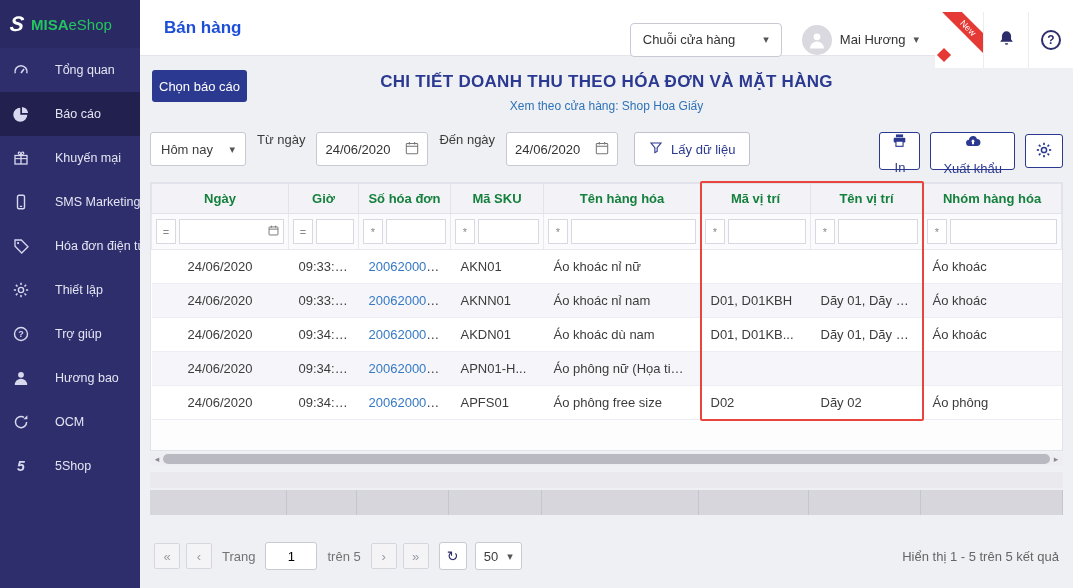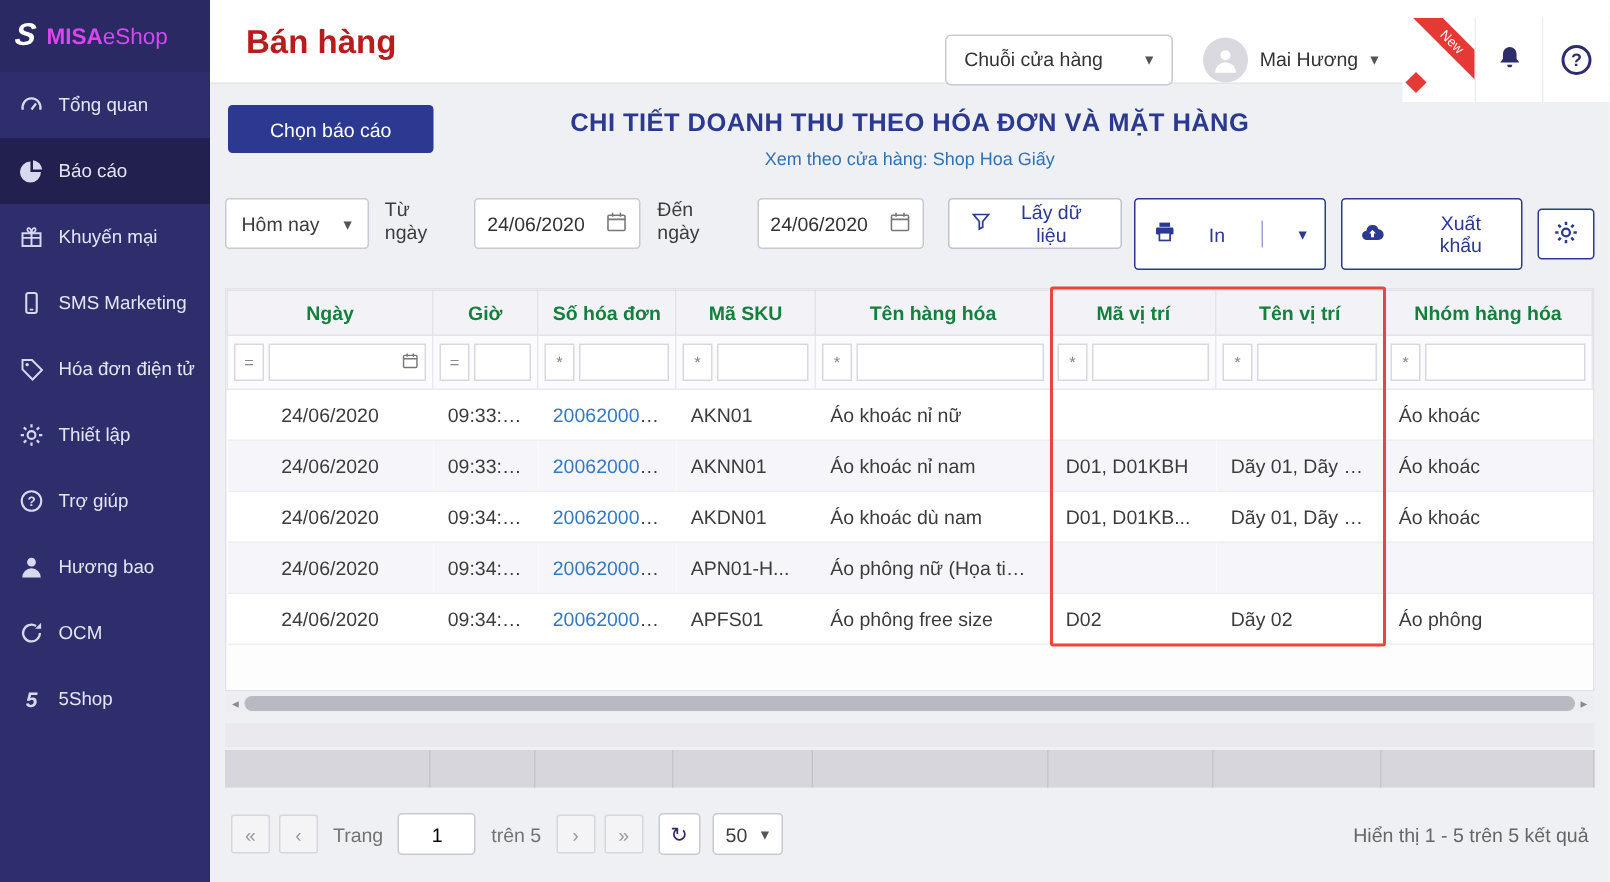--- a/index.html
+++ b/index.html
@@ -7,61 +7,61 @@
   body {
     font-family: "Liberation Sans", "DejaVu Sans", sans-serif;
     font-size: 13px; color:#3c3c3c; background:#fff;
   }
   .app { display:flex; width:1073px; height:588px; }
 
   
   .sidebar { width:140px; flex-shrink:0; background:#2f2e6d; color:#e9eaf6; display:flex; flex-direction:column; }
   .logo { height:48px; display:flex; align-items:center; gap:7px; padding:0 10px; background:#2a2963; flex-shrink:0; }
   .logo-mark { font-size:21px; font-weight:bold; font-style:italic; color:#fff; transform:skewX(-6deg); }
-  .logo-text { font-size:15px; color:#d946ef; white-space:nowrap;text-align:right; }
+  .logo-text { font-size:15px; color:#22c55e; white-space:nowrap;text-align:right; }
   .logo-text b { font-weight:bold; }
-  .nav-item { height:44px; display:flex; align-items:center; gap:10px; padding:0 13px; cursor:pointer; font-size:12.5px; color:#e4e5f3; white-space:nowrap; }
+  .nav-item { height:44px; display:flex; align-items:center; gap:26px; padding:0 13px; cursor:pointer; font-size:12.5px; color:#e4e5f3; white-space:nowrap; }
   .nav-item.active { background:#21204f; }
   .nav-icon { width:16px; height:16px; flex-shrink:0; display:flex; align-items:center; justify-content:center; color:#d8d9ee; }
   .nav-icon svg { display:block; }
   .glyph5 { font-weight:bold; font-size:14px; font-style:italic; }
 
   
   .main { flex:1; min-width:0; display:flex; flex-direction:column; background:#eef0f4; }
 
   
   .topbar { height:56px; background:#fff; border-bottom:1px solid #e4e4ea; display:flex; align-items:center; padding-left:24px; flex-shrink:0; }
-  .page-title { font-size:22px; font-weight:bold; color:#b91c1c; }
+  .page-title { font-size:17px; font-weight:bold; color:#1d4ed8; }
   .topbar-right { margin-left:auto; display:flex; align-items:center; height:100%;margin-top:24px; }
   .store-btn { height:34px; border:1px solid #c9c9d4; border-radius:4px; background:#fff; display:flex; align-items:center; padding:0 12px; gap:28px; font-size:13px; color:#333; cursor:pointer; margin-right:20px; }
   .chev { font-size:11px; color:#555; }
   .user-menu { display:flex; align-items:center; gap:8px; cursor:pointer; margin-right:16px; }
   .avatar { width:30px; height:30px; border-radius:50%; background:#d9d9df; display:flex; align-items:center; justify-content:center; color:#fff; overflow:hidden; }
   .user-name { color:#333; }
   .new-tile { width:48px; height:56px; position:relative; overflow:hidden; background:#fff; }
   .ribbon { position:absolute; top:9px; right:-16px; width:62px; transform:rotate(45deg); background:#e53935; color:#fff; font-size:9px; line-height:14px; text-align:center; }
   .ribbon-wedge { position:absolute; left:4px; bottom:8px; width:10px; height:10px; background:#e53935; transform:rotate(45deg); }
   .vsep { width:1px; height:56px; background:#ececf1; }
   .icon-btn { width:44px; height:56px; background:#fff; border:none; display:flex; align-items:center; justify-content:center; cursor:pointer; color:#2d2d6b; }
   .help-ring { width:20px; height:20px; border:2px solid #2d2d6b; border-radius:50%; display:flex; align-items:center; justify-content:center; font-weight:bold; font-size:12px; color:#2d2d6b; }
 
   
   .content { flex:1; min-height:0; padding:10px 10px 0 10px; display:flex; flex-direction:column; }
   .report-head { position:relative; min-height:56px; margin-top:2px; }
-  .choose-btn { position:absolute; left:2px; top:2px; height:32px; padding:0 28px; background:#2b3990; color:#fff; border:none; border-radius:3px; font-size:13px; cursor:pointer; }
+  .choose-btn { position:absolute; left:2px; top:2px; height:32px; padding:0 7px; background:#2b3990; color:#fff; border:none; border-radius:3px; font-size:13px; cursor:pointer; }
   .report-title { text-align:center; color:#2b3990; font-size:17px; font-weight:bold; letter-spacing:.3px; padding-top:4px; }
   .report-sub { text-align:center; color:#2e72b8; font-size:12px; margin-top:7px; }
 
   .filter-bar { display:flex; gap:8px; margin:8px 0 12px 0; }
   .select-box { height:34px; background:#fff; border:1px solid #c9c9d4; border-radius:3px; display:flex; align-items:center; justify-content:space-between; gap:12px; padding:0 10px; cursor:pointer; }
   .lbl { margin:0 3px; color:#3c3c3c; }
   .date-box { height:34px; width:112px; background:#fff; border:1px solid #c9c9d4; border-radius:3px; display:flex; align-items:center; justify-content:space-between; padding:0 8px; cursor:pointer; color:#333; }
   .load-btn { height:34px; border:1px solid #c2c2ce; border-radius:3px; background:#fff; color:#2b3990; display:flex; align-items:center; gap:8px; padding:0 14px; font-size:13px; cursor:pointer; margin-left:8px; }
   .filter-right { margin-left:auto; display:flex; align-items:center; gap:10px; }
-  .outline-btn { height:48px; border:1px solid #2b3990; border-radius:3px; background:#fff; color:#2b3990; display:flex; align-items:center; gap:22px; padding:0 12px; font-size:13px; cursor:pointer; }
+  .outline-btn { height:38px; border:1px solid #2b3990; border-radius:3px; background:#fff; color:#2b3990; display:flex; align-items:center; gap:9px; padding:0 12px; font-size:13px; cursor:pointer;flex-direction:column; }
   .btn-div { width:1px; height:18px; background:#9aa3d4; margin:0 2px; }
   .gear-btn { width:38px; height:34px; border:1px solid #2b3990; border-radius:3px; background:#fff; color:#2b3990; display:flex; align-items:center; justify-content:center; cursor:pointer; }
 
   
   .grid-wrap { position:relative; background:#fff; border:1px solid #e2e2ea; }
   table { width:100%; border-collapse:collapse; table-layout:fixed; font-size:13px; }
   thead th { background:#f3f3f7; color:#15803d; font-weight:bold; height:30px; border:1px solid #e2e2ea; text-align:center; font-size:13px; }
   .filter-row td { background:#fbfbfd; border:1px solid #e8e8ef; padding:5px 4px; height:36px; }
   .fwrap { display:flex; align-items:center; gap:3px; }
   .op { width:20px; height:25px; flex-shrink:0; border:1px solid #d8d8e0; background:#fff; display:flex; align-items:center; justify-content:center; font-size:11px; color:#888; }

